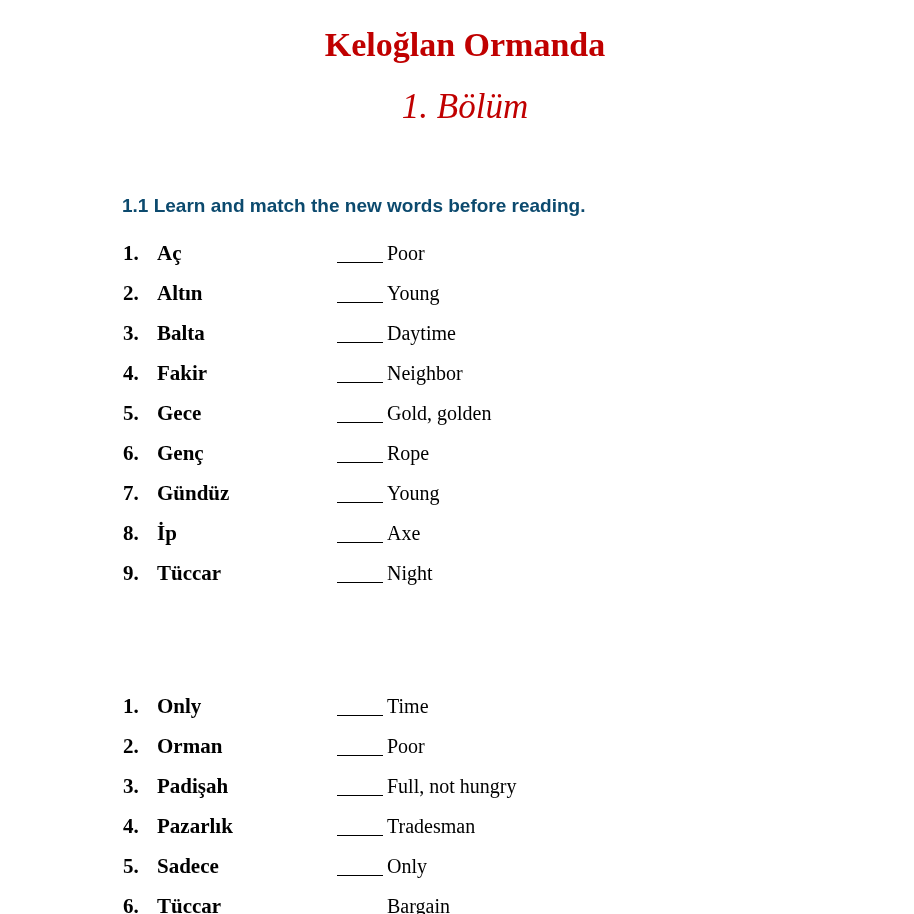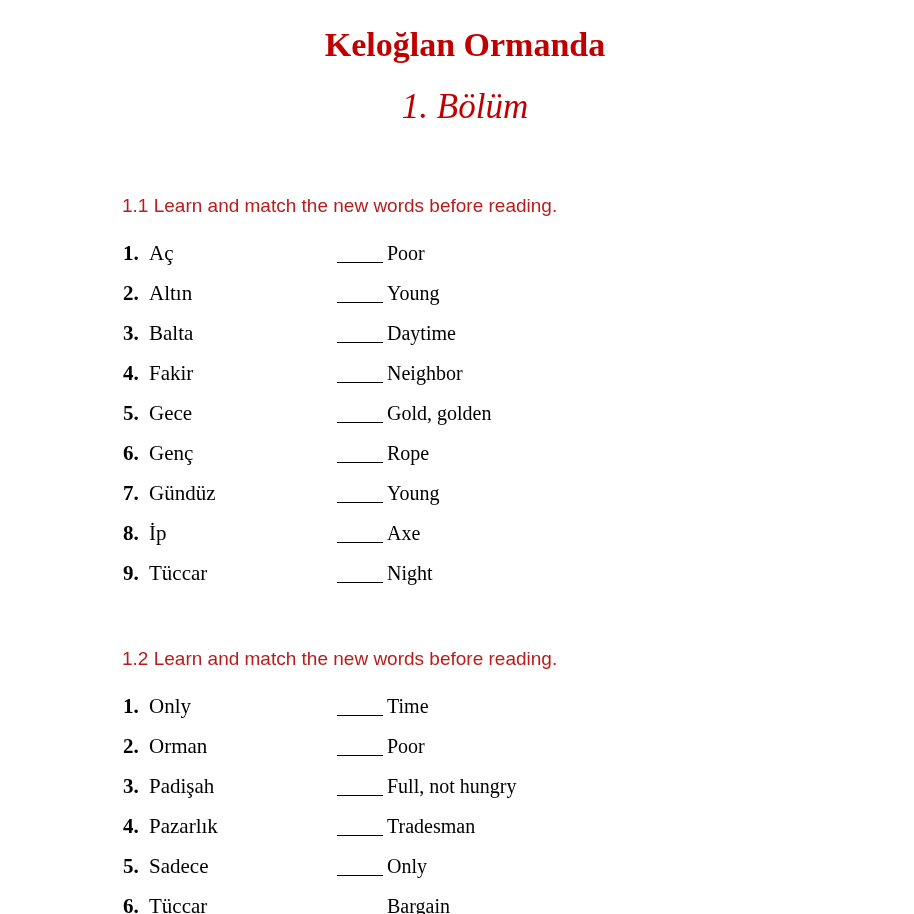--- a/index.html
+++ b/index.html
@@ -42,24 +42,24 @@
       font-family: "Liberation Serif", "DejaVu Serif", serif;
       font-style: italic;
       font-size: 35px;
       line-height: 42px;
       color: #C00000;
     }
     .section-heading {
       position: absolute;
       left: 122px;
       font-family: "Liberation Sans", "DejaVu Sans", sans-serif;
-      font-weight: normal;
+      font-weight: bold;
       font-size: 19px;
       line-height: 24px;
-      color: #b91c1c;
+      color: #0c4a6e;
       white-space: nowrap;
     }
     .vocab-list {
       position: absolute;
       left: 123px;
       margin: 0;
       padding: 0;
       list-style: none;
     }
     .vocab-row {
@@ -71,24 +71,24 @@
       position: absolute;
       left: 0;
       top: 6px;
       font-family: "Liberation Serif", "DejaVu Serif", serif;
       font-weight: bold;
       font-size: 21px;
       line-height: 26px;
     }
     .vocab-word {
       position: absolute;
-      left: 26px;
+      left: 34px;
       top: 6px;
       font-family: "Liberation Serif", "DejaVu Serif", serif;
-      font-weight: normal;
+      font-weight: bold;
       font-size: 21px;
       line-height: 26px;
       white-space: nowrap;
     }
     .blank {
       position: absolute;
       left: 214px;
       top: 28px;
       width: 46px;
       height: 0;
@@ -164,21 +164,20 @@
       <span class="vocab-meaning">Axe</span>
     </li>
     <li class="vocab-row">
       <span class="vocab-num">9.</span>
       <span class="vocab-word">Tüccar</span>
       <span class="blank"></span>
       <span class="vocab-meaning">Night</span>
     </li>
   </ul>
 
-  <div class="section-heading" style="top:647px;">1.2 Learn and match the new words before reading.</div>
 
   <ul class="vocab-list" style="top:687px;">
     <li class="vocab-row">
       <span class="vocab-num">1.</span>
       <span class="vocab-word">Only</span>
       <span class="blank"></span>
       <span class="vocab-meaning">Time</span>
     </li>
     <li class="vocab-row">
       <span class="vocab-num">2.</span>

